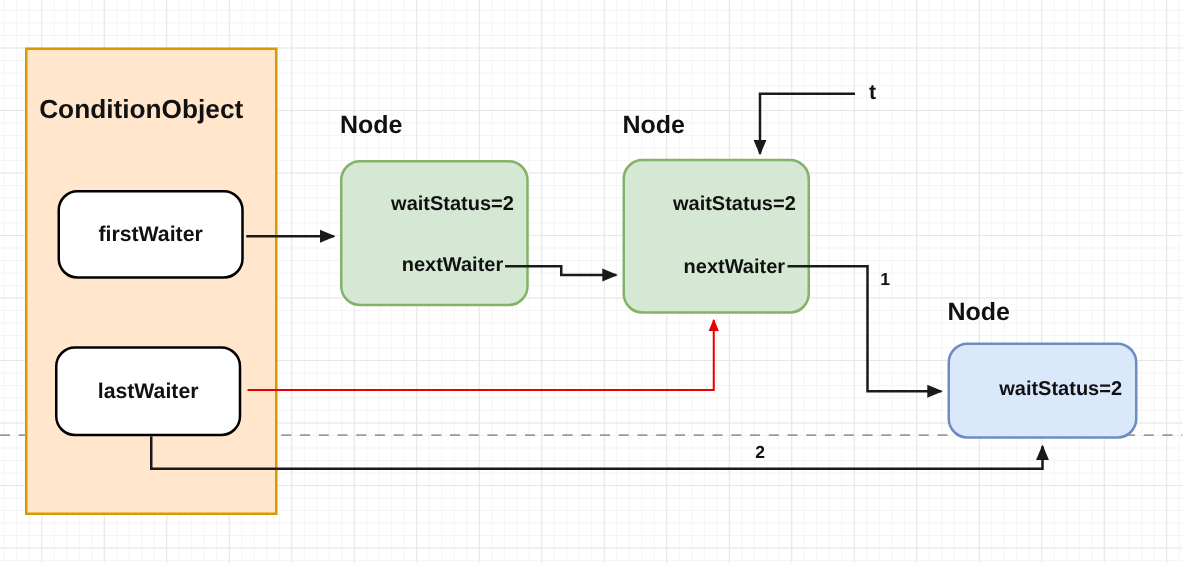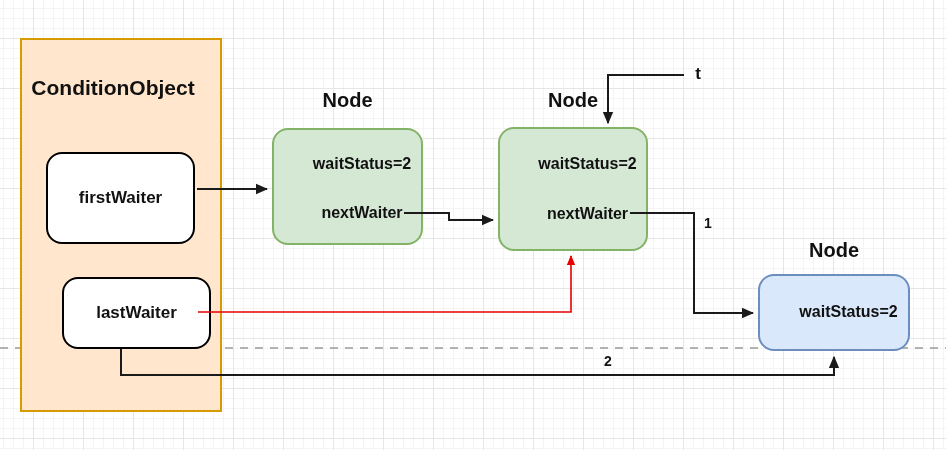--- a/index.html
+++ b/index.html
@@ -21,21 +21,21 @@
   .box{position:absolute;box-sizing:border-box;z-index:2;}
   .orange{background:var(--orange_fill,#ffe6cc);border:2px solid var(--orange_stroke,#d79b00);}
   .green{background:var(--green_fill,#d5e8d4);border:2px solid var(--green_stroke,#82b366);border-radius:16px;}
   .blue{background:var(--blue_fill,#dae8fc);border:2px solid var(--blue_stroke,#6c8ebf);border-radius:16px;}
   .co-title{position:absolute;left:0;right:16px;top:36px;text-align:center;
     font-size:21px;font-weight:700;color:var(--text,#111);}
   .field{position:absolute;box-sizing:border-box;z-index:3;
     background:var(--field_fill,#fff);border:2px solid var(--field_stroke,#000);border-radius:16px;
     display:flex;align-items:center;justify-content:center;
     font-size:17px;font-weight:700;color:var(--text,#111);}
-  .node-title{position:absolute;z-index:3;text-align:center;
+  .node-title{position:absolute;z-index:3;text-align:left;
     font-size:20px;font-weight:700;color:var(--text,#111);}
   .row{position:absolute;left:0;right:0;text-align:center;
     font-size:16px;font-weight:700;color:var(--text,#111);padding-left:29px;}
   .float-label{position:absolute;z-index:6;transform:translateX(-50%);
     font-weight:700;color:var(--text,#111);white-space:nowrap;}
   .lbl-t{font-size:17px;}
   .lbl-num{font-size:14px;}
   path.connector{fill:none;stroke-width:2;}
   line.dashed{stroke-width:1.4;stroke-dasharray:8 7;}
 </style>
@@ -45,25 +45,25 @@
 <div class="canvas">
 
   <svg class="layer under" width="946" height="450" viewBox="0 0 946 450">
     <line class="dashed" x1="0" y1="348" x2="946" y2="348" stroke="#9a9a9a"></line>
   </svg>
 
   <div class="box orange" style="left:20px;top:38px;width:202px;height:374px;">
     <div class="co-title">ConditionObject</div>
   </div>
 
-  <div class="field" style="left:46px;top:152px;width:149px;height:92px;">
+  <div class="field" style="left:46px;top:152px;width:149px;height:71px;">
     <span>firstWaiter</span>
   </div>
 
-  <div class="field" style="left:62px;top:277px;width:149px;height:72px;">
+  <div class="field" style="left:44px;top:277px;width:149px;height:72px;">
     <span>lastWaiter</span>
   </div>
 
   <div class="node-title" style="left:272px;top:89px;width:151px;">Node</div>
   <div class="box green" style="left:272px;top:128px;width:151px;height:117px;">
     <div class="row" style="top:25px;">waitStatus=2</div>
     <div class="row" style="top:74px;">nextWaiter</div>
   </div>
 
   <div class="node-title" style="left:498px;top:89px;width:150px;">Node</div>

